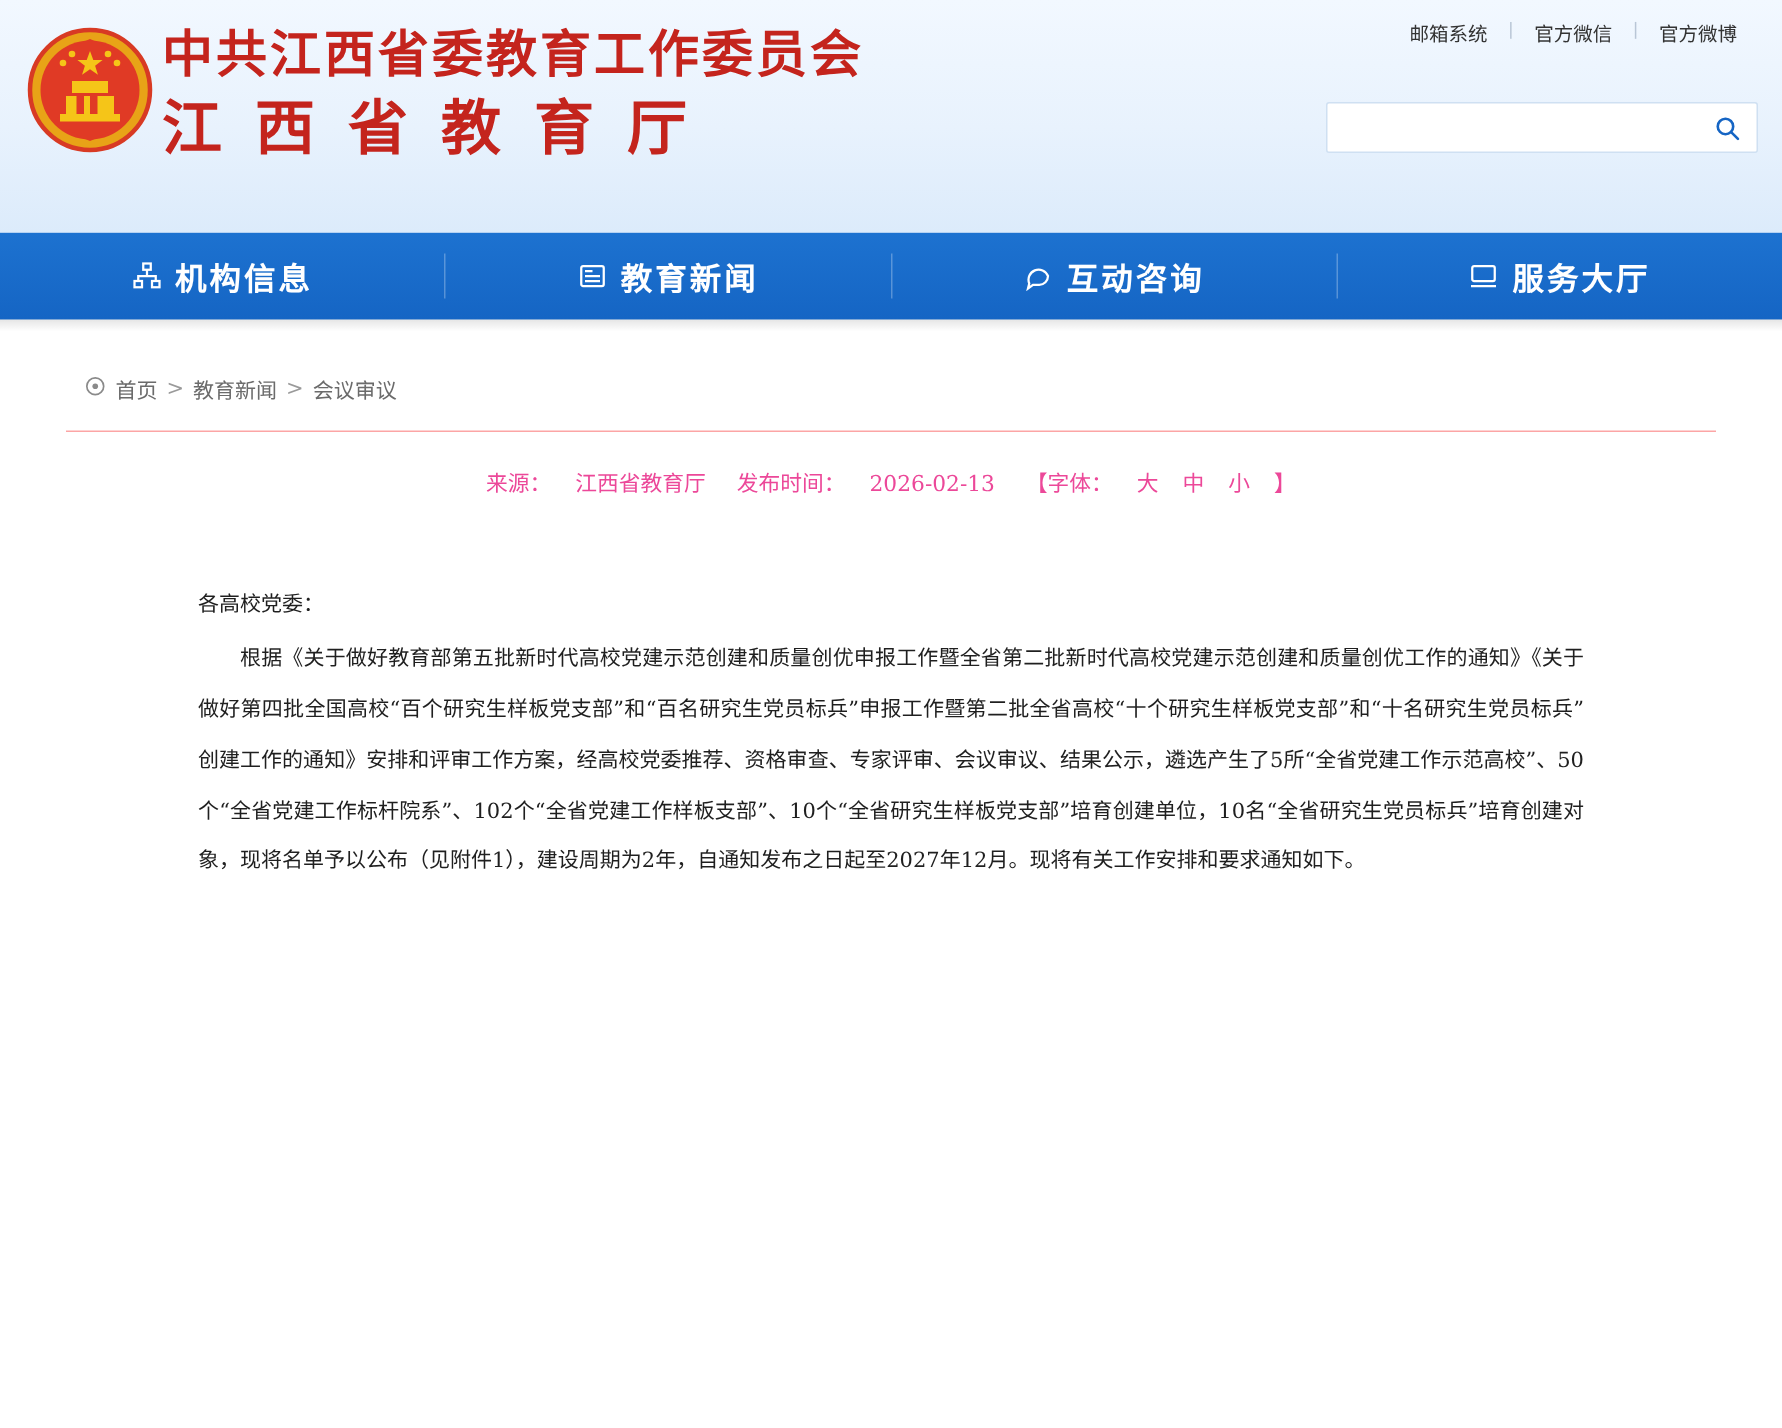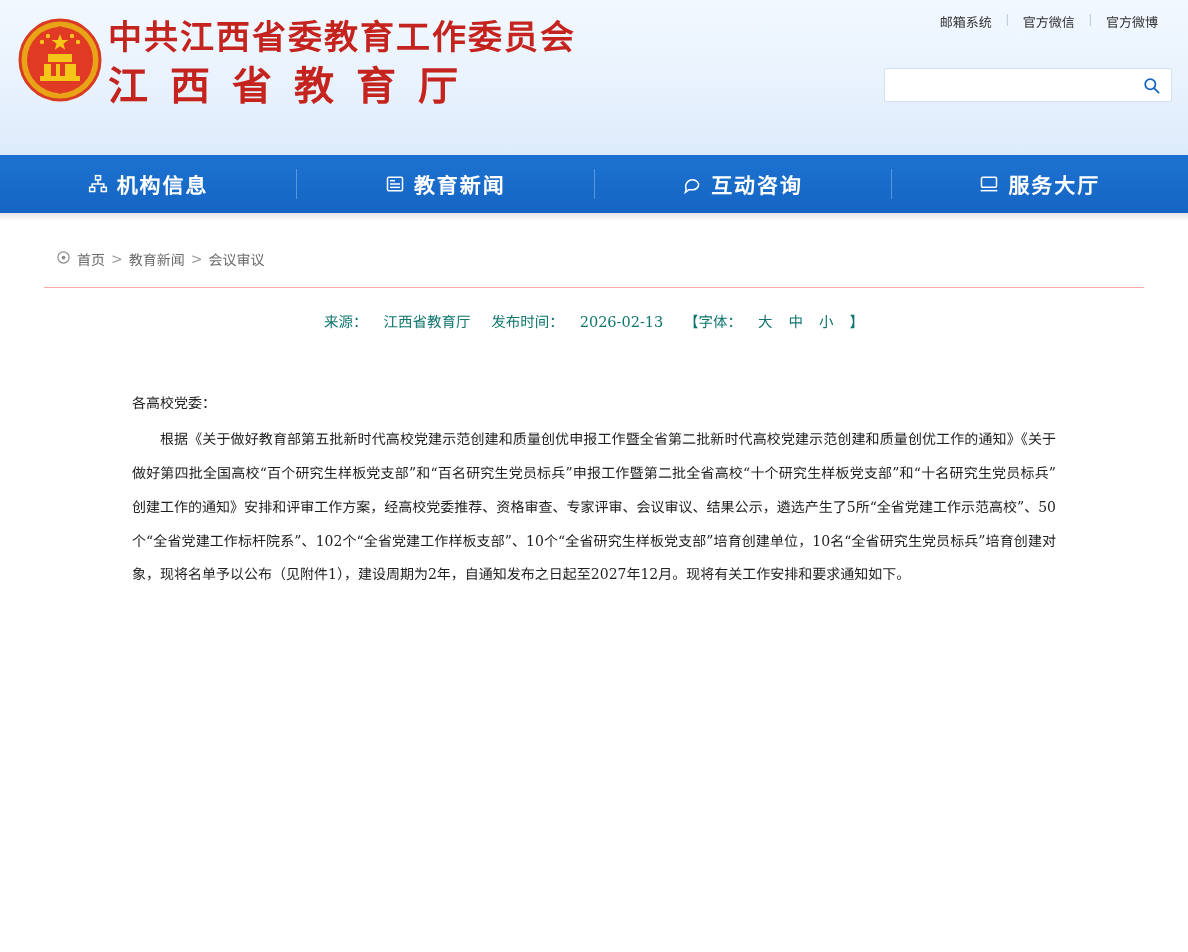--- a/index.html
+++ b/index.html
@@ -166,21 +166,21 @@
     color: #1a1a1a;
     line-height: 1.55;
     padding: 38px 42px 0 42px;
     letter-spacing: 1px;
     font-family: "DejaVu Sans", "Liberation Sans", sans-serif;
   }
   .doc-meta {
     text-align: center;
     margin-top: 22px;
     font-size: 14.5px;
-    color: #0f766e;
+    color: #ec4899;
     font-family: "DejaVu Serif", "Liberation Serif", serif;
   }
   .doc-meta span { margin: 0 8px; }
   .doc-meta .fs-opt { cursor: pointer; }
 
   .doc-body {
     margin-top: 56px;
     padding: 0 88px 0 88px;
     font-family: "DejaVu Serif", "Liberation Serif", serif;
     font-size: 14px;

